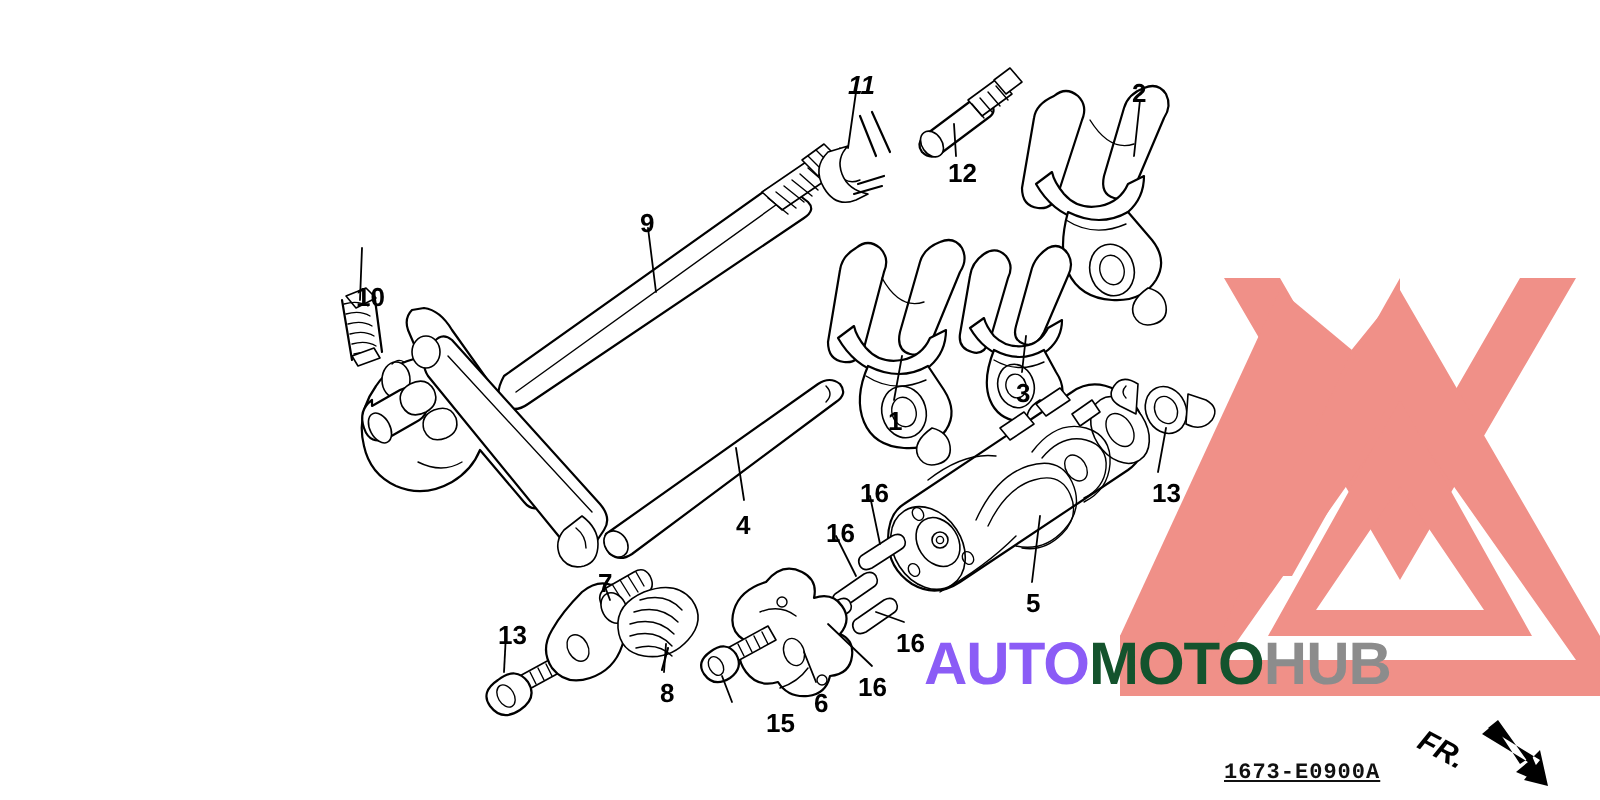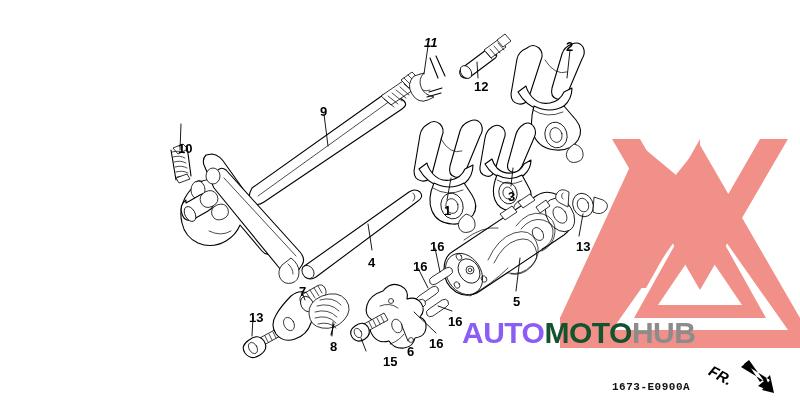--- a/index.html
+++ b/index.html
@@ -35,20 +35,21 @@
   #partnumber {
     position: absolute;
     left: 612px;
     top: 381px;
     font-family: "Liberation Mono", monospace;
     font-size: 11px;
     font-weight: bold;
     letter-spacing: 0.5px;
     color: #111111;
     white-space: nowrap;
+    text-decoration: underline;
   }
   #fr-label {
     position: absolute;
     left: 714px;
     top: 362px;
     font-family: "Liberation Sans", sans-serif;
     font-size: 15px;
     font-weight: bold;
     font-style: italic;
     color: #000000;

